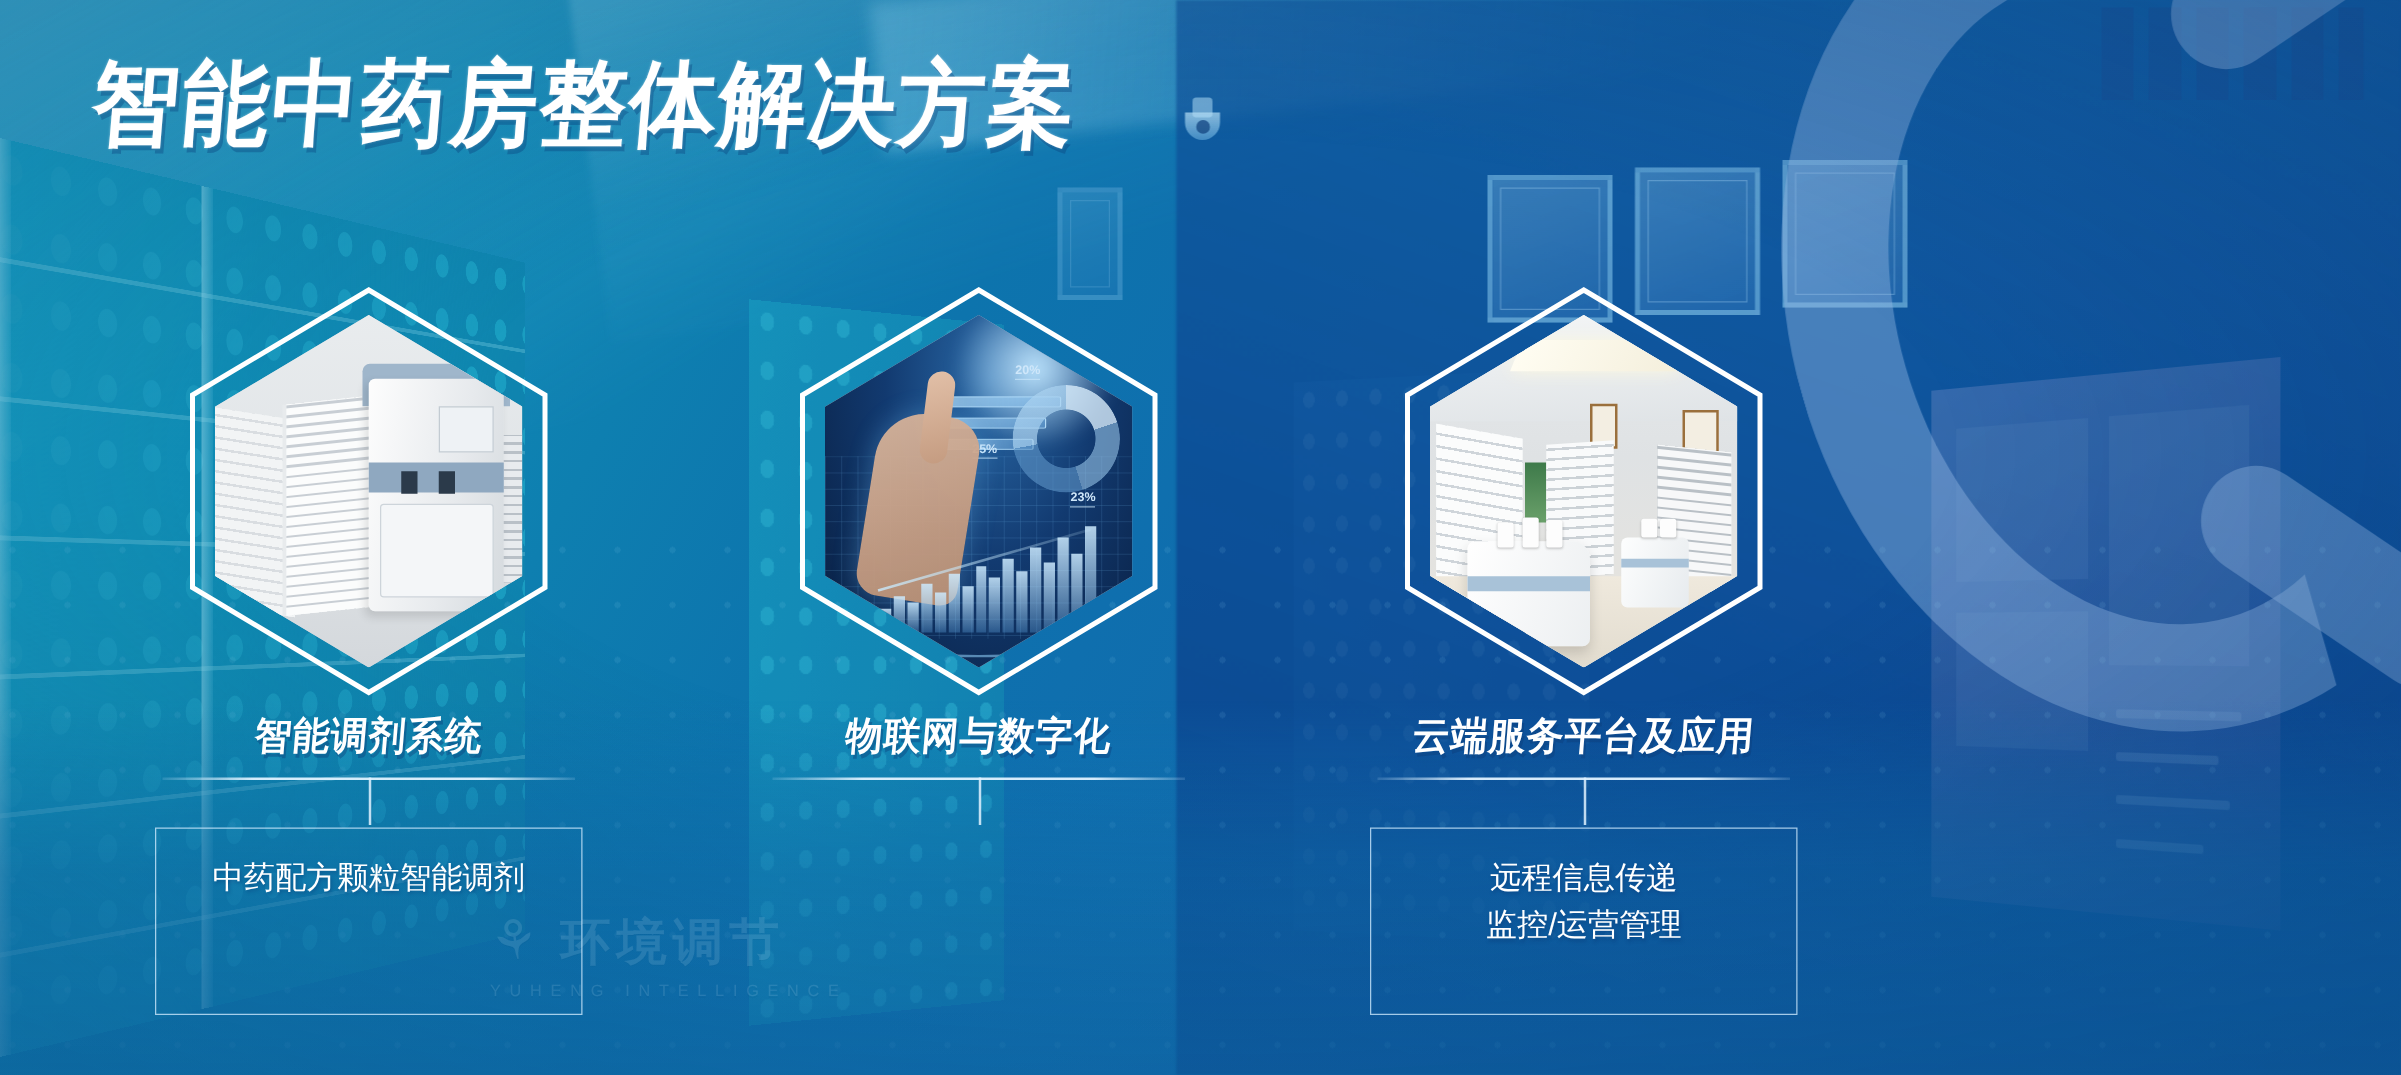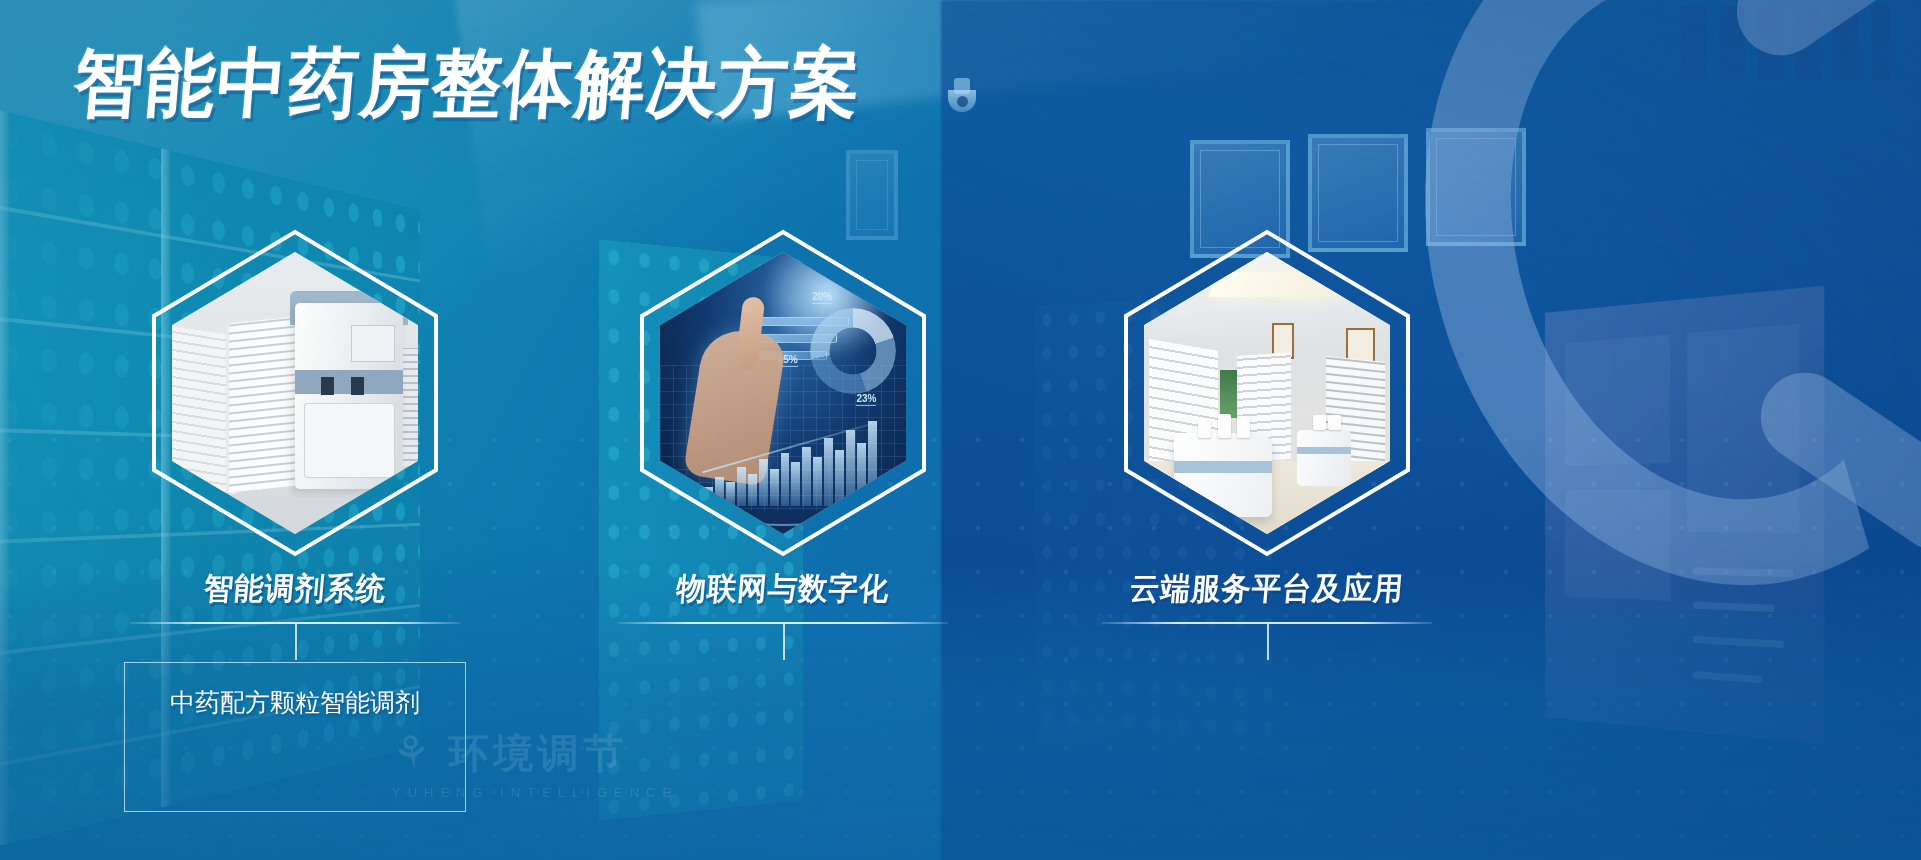--- a/index.html
+++ b/index.html
@@ -399,16 +399,20 @@
           </div>
         </div>
         <svg class="hex-frame" viewBox="0 0 290 330">
           <polygon points="145,4 286,88 286,242 145,326 4,242 4,88" fill="none" stroke="#ffffff" stroke-width="4"></polygon>
         </svg>
       </div>
       <div class="card-label">云端服务平台及应用</div>
       <div class="rule">
           <span class="tick"></span>
         </div>
+      <div class="infobox multi">
+        <div class="line">远程信息传递</div>
+        <div class="line">监控/运营管理</div>
+      </div>
     </div>
 
   </div>
 </div>
 
 </body></html>

